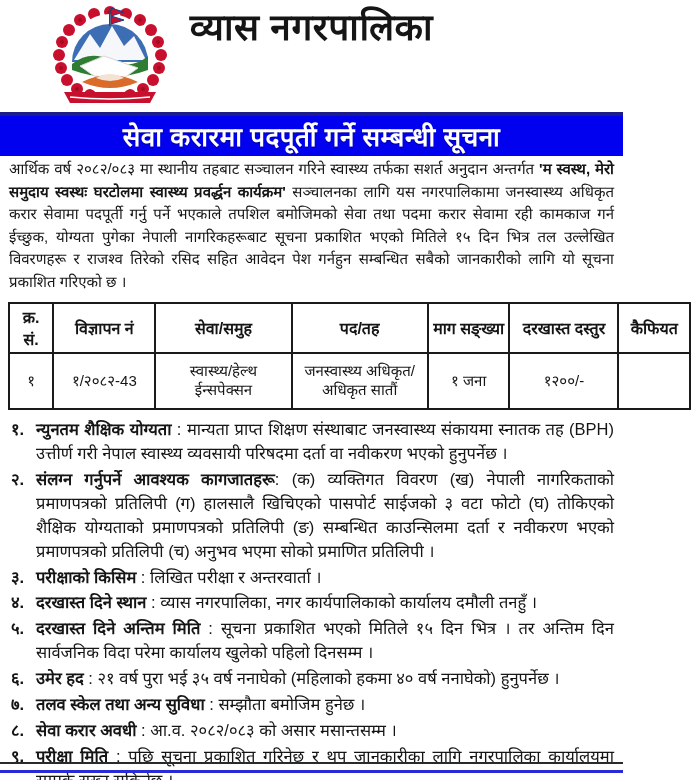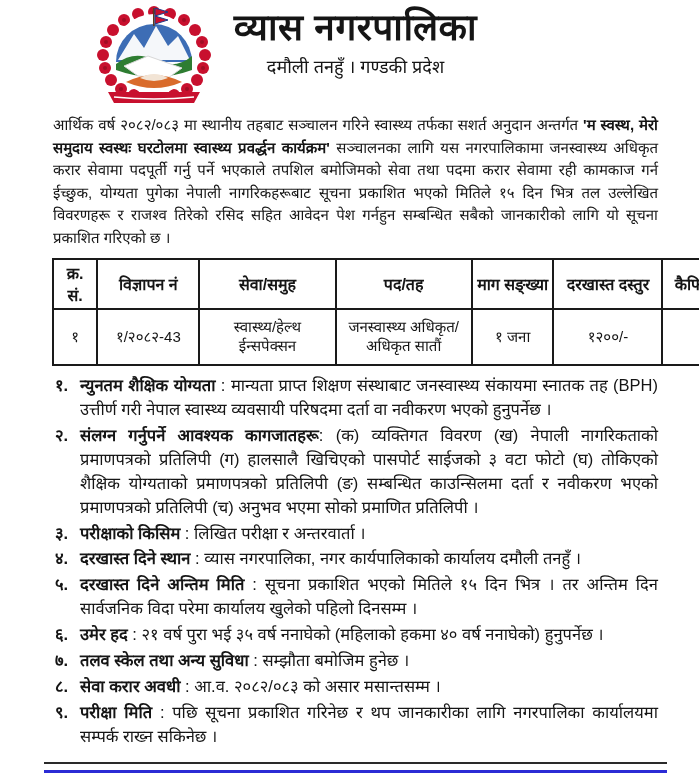--- a/index.html
+++ b/index.html
@@ -1,18 +1,18 @@
 <!DOCTYPE html>
 <html><head>
 <meta charset="utf-8">
 <style>
   html,body{margin:0;padding:0;background:#ffffff;}
   body{width:699px;height:780px;overflow:hidden;
        font-family:"Liberation Sans","DejaVu Sans",sans-serif;color:#151515;}
-  .page{width:623px;height:780px;position:relative;box-sizing:border-box;background:#fff;margin-left:44px;}
+  .page{width:623px;height:780px;position:relative;box-sizing:border-box;background:#fff;}
 
   
   .hdr{position:relative;height:112px;text-align:center;padding-top:4px;box-sizing:border-box;}
   .emblem{position:absolute;left:50px;top:4px;width:120px;height:104px;}
   .hdr-muni{font-size:37px;font-weight:800;line-height:1.1;margin:4px 0 0;letter-spacing:.5px;}
   .hdr-office{font-size:28px;font-weight:800;line-height:1.1;margin:3px 0 0;}
   .hdr-addr{font-size:18px;margin-top:5px;}
 
   
   .banner{height:40px;background:#0101ef;border-top:4px solid #1b1b8a;
@@ -101,23 +101,25 @@
       <path d="M46,74 Q60,66 74,74 Q60,80 46,74 Z" fill="#f2e4d5"></path>
 
       <path d="M14,88 L106,88 L100,99 L20,99 Z" fill="#c8102e"></path>
       <path d="M20,93 Q60,97 100,93" stroke="#ffffff" stroke-width="1.6" fill="none"></path>
 
       <rect x="59" y="4" width="1.6" height="18" fill="#5a3d1e"></rect>
       <path d="M61,4 L74,8 L61,12 Z" fill="#c8102e" stroke="#1b3c8c" stroke-width="1"></path>
       <path d="M61,12 L74,16 L61,20 Z" fill="#c8102e" stroke="#1b3c8c" stroke-width="1"></path>
     </svg>
     <div class="hdr-muni">व्यास नगरपालिका</div>
-    <div class="hdr-addr">दमौली तनहुँ । गण्डकी प्रदेश</div>
   </div>
 
+  <div class="banner">
+    <span class="banner-title">सेवा करारमा पदपूर्ती गर्ने सम्बन्धी सूचना</span>
+  </div>
 
 
   <p class="intro"><span>आर्थिक वर्ष २०८२/०८३ मा स्थानीय तहबाट सञ्चालन गरिने स्वास्थ्य तर्फका सशर्त अनुदान अन्तर्गत </span><b>'म स्वस्थ, मेरो समुदाय स्वस्थः घरटोलमा स्वास्थ्य प्रवर्द्धन कार्यक्रम'</b><span> सञ्चालनका लागि यस नगरपालिकामा जनस्वास्थ्य अधिकृत करार सेवामा पदपूर्ती गर्नु पर्ने भएकाले तपशिल बमोजिमको सेवा तथा पदमा करार सेवामा रही कामकाज गर्न ईच्छुक, योग्यता पुगेका नेपाली नागरिकहरूबाट सूचना प्रकाशित भएको मितिले १५ दिन भित्र तल उल्लेखित विवरणहरू र राजश्व तिरेको रसिद सहित आवेदन पेश गर्नहुन सम्बन्धित सबैको जानकारीको लागि यो सूचना प्रकाशित गरिएको छ ।</span></p>
 
   <table class="vacancy">
     <colgroup>
       <col class="c-sn">
         <col class="c-ad">
         <col class="c-sv">
         <col class="c-pd">

